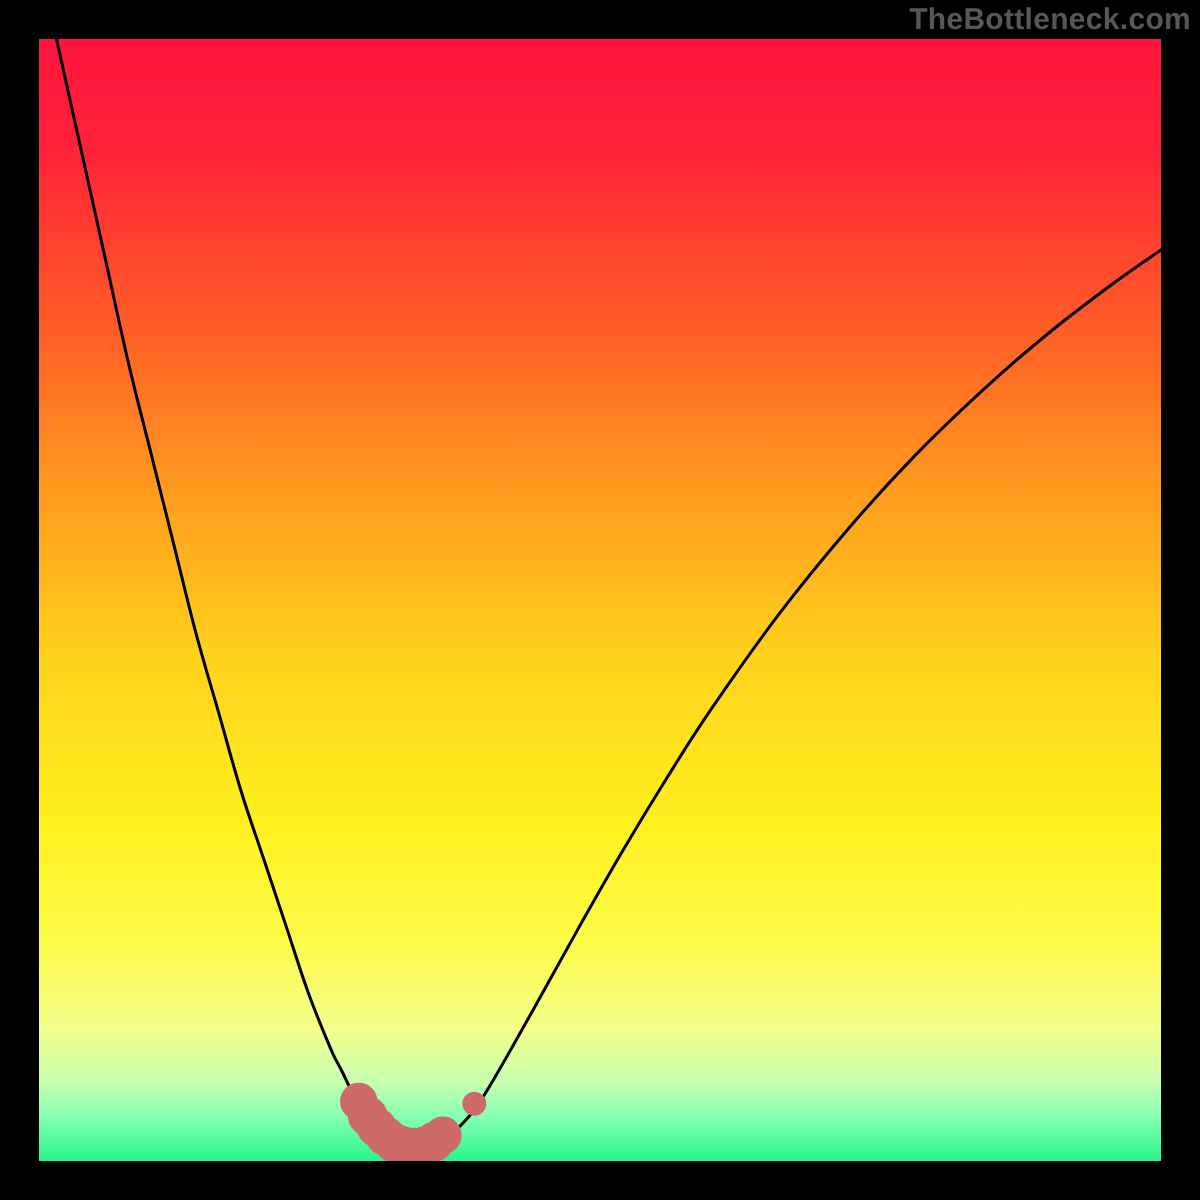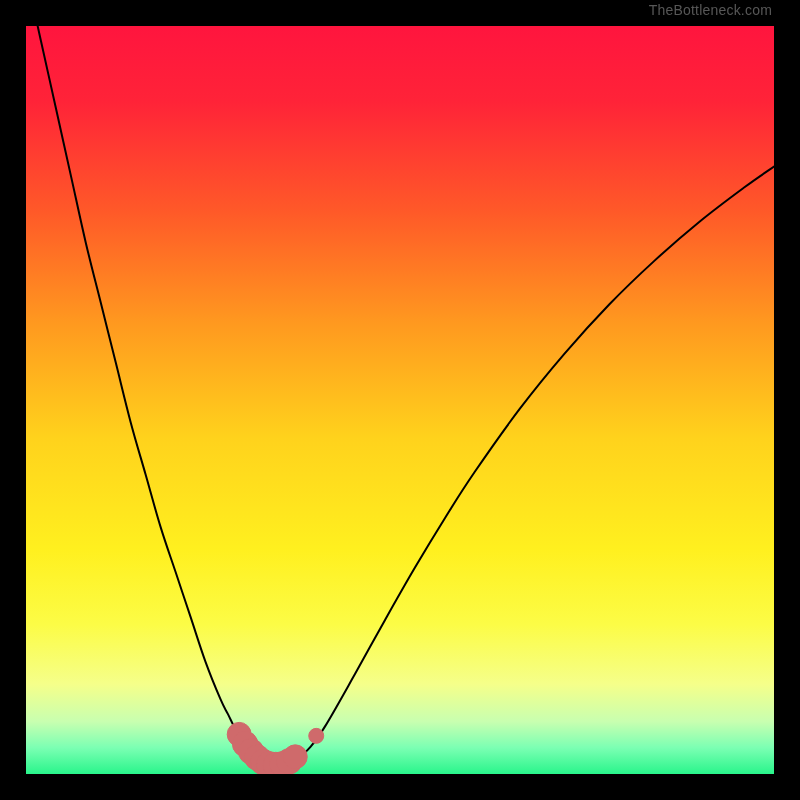--- a/index.html
+++ b/index.html
@@ -21,24 +21,24 @@
   .plot {
     position: absolute;
     top: 26px;
     left: 26px;
     width: 748px;
     height: 748px;
   }
   .watermark {
     position: absolute;
     top: 2px;
-    right: 28px;
+    right: 6px;
     color: #575757;
-    font-size: 14px;
-    font-weight: 400;
+    font-size: 20px;
+    font-weight: 700;
     letter-spacing: 0.2px;
   }
   svg { display: block; }
 </style>
 </head>
 <body>
 
 <div class="frame">
   <div class="watermark">TheBottleneck.com</div>
   <div class="plot">

